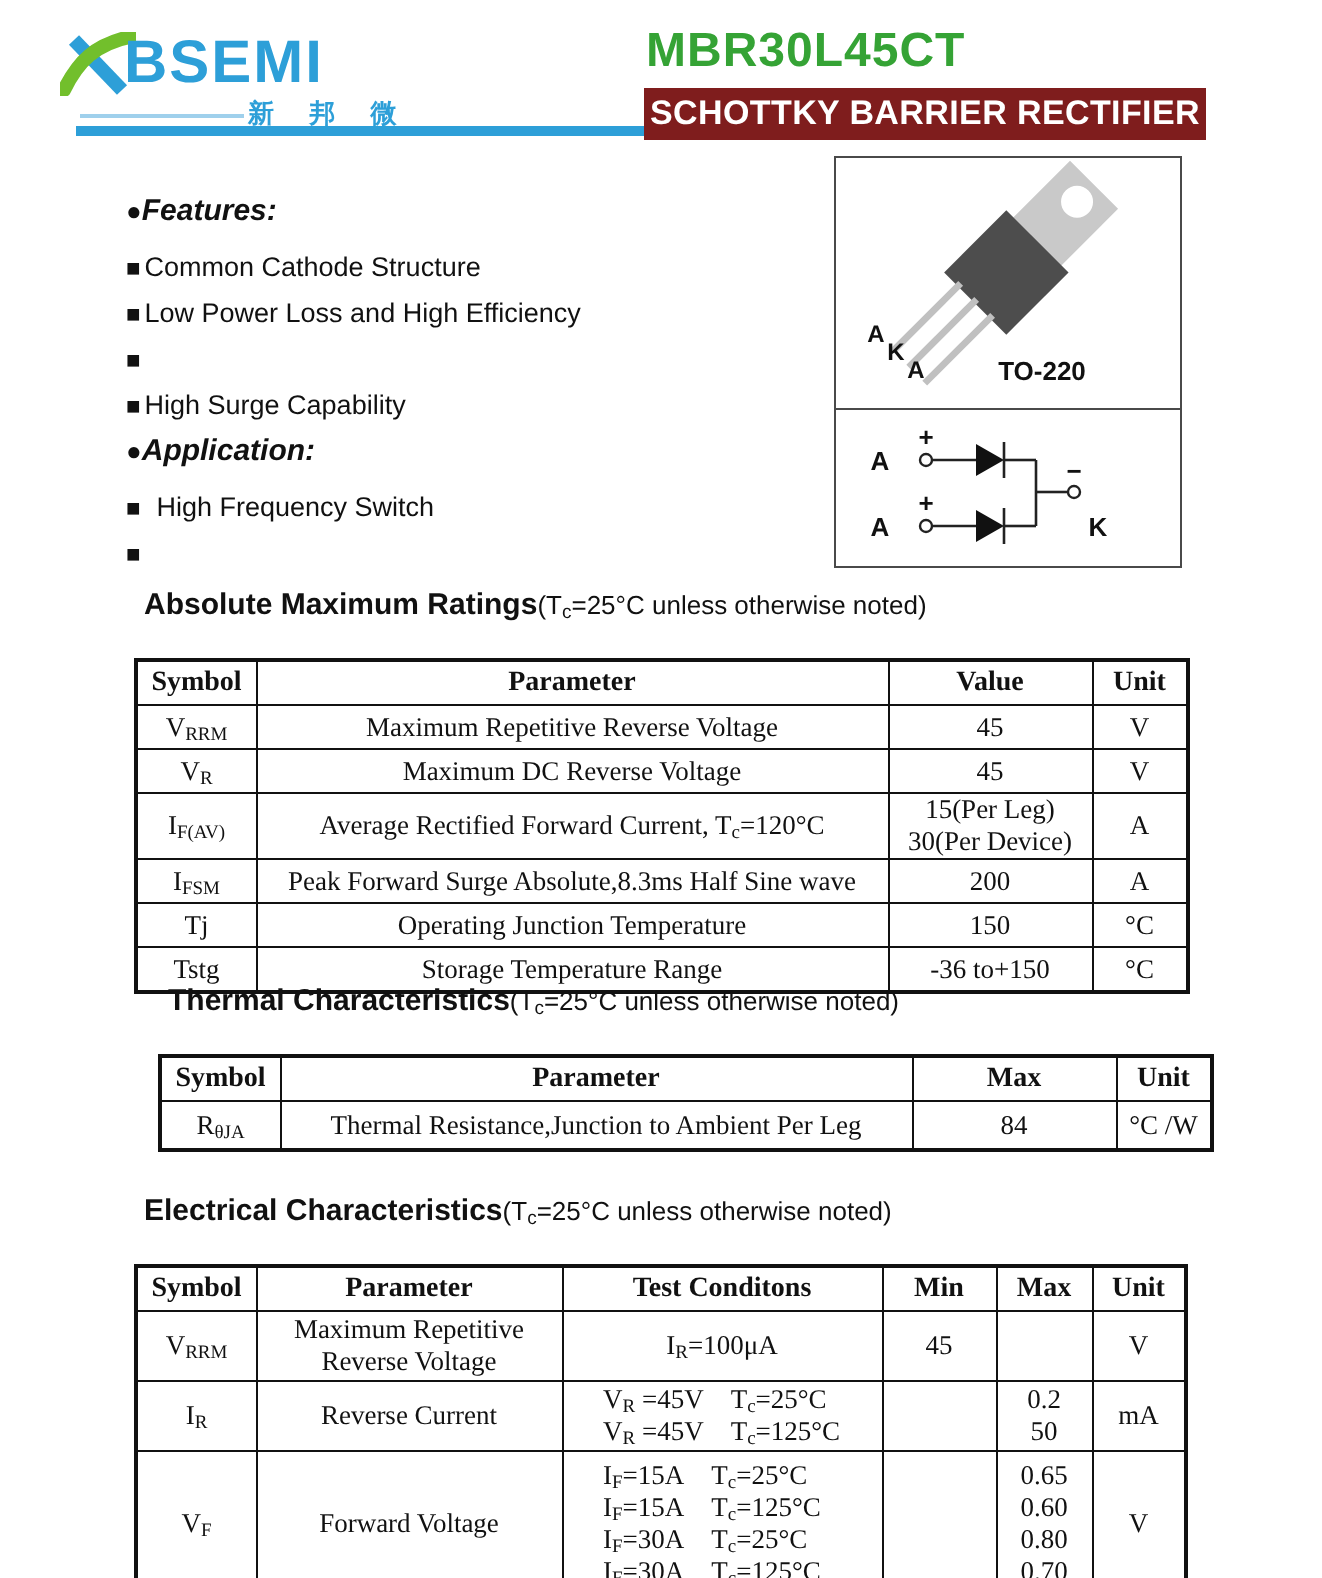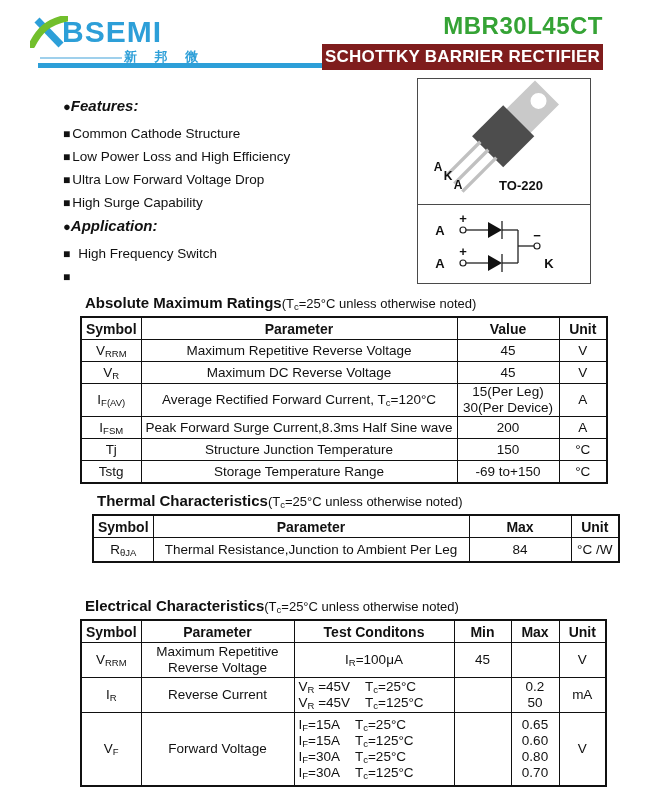--- a/index.html
+++ b/index.html
@@ -1,27 +1,27 @@
 <!DOCTYPE html>
 <html><head>
 <meta charset="utf-8">
 <style>
   html,body{margin:0;padding:0;background:#fff;}
   .page{position:relative;width:661px;height:789px;background:#ffffff;overflow:hidden;
-        font-family:"Liberation Sans",sans-serif;color:#111;}
+        font-family:"Liberation Sans",sans-serif;color:#111;border-radius:32px;}
 
   
   .brand-x{position:absolute;left:30px;top:16px;}
   .brand-text{position:absolute;left:62px;top:17px;font-size:30px;font-weight:bold;
               color:#2d9fd8;letter-spacing:1px;line-height:30px;}
   .cn-rule{position:absolute;left:40px;top:57px;width:82px;height:2px;background:#9fd0ec;}
   .cn-text{position:absolute;left:124px;top:48px;font-size:13px;font-weight:bold;
            color:#2d9fd8;letter-spacing:7px;white-space:nowrap;}
   .logo-bar{position:absolute;left:38px;top:63px;width:287px;height:5px;background:#2d9fd8;}
-  .part-number{position:absolute;left:323px;top:12px;width:280px;text-align:right;
+  .part-number{position:absolute;left:323px;top:12px;width:280px;text-align:left;
                font-size:24px;font-weight:bold;color:#35a335;letter-spacing:0.5px;}
   .banner{position:absolute;left:322px;top:44px;width:281px;height:26px;background:#7f1d1d;
           color:#fff;font-size:17px;font-weight:bold;display:flex;align-items:center;
           justify-content:center;letter-spacing:0.2px;white-space:nowrap;}
 
   
   .features-block{position:absolute;left:63px;top:96px;width:350px;}
   .blk-title{font-size:15px;font-weight:bold;height:20px;line-height:20px;font-style:italic;}
   .blk-title .dot{font-size:13px;}
   .feat-list{margin-top:6px;}
@@ -36,35 +36,35 @@
   .pkg-top{height:125px;border-bottom:1px solid #4a4a4a;}
   .pkg-bottom{height:77px;}
   .pin-lbl{font-weight:bold;font-size:12px;fill:#111;text-anchor:middle;}
   .pkg-name{font-weight:bold;font-size:13px;fill:#111;text-anchor:middle;}
   .schem line{stroke:#222;stroke-width:1.3;}
   .schem polygon{fill:#111;}
   .schem circle{fill:#fff;stroke:#222;stroke-width:1.2;}
   .schem text{font-weight:bold;font-size:13px;fill:#111;text-anchor:middle;}
 
   
-  .section{position:absolute;left:80px;width:527px;}
+  .section{position:absolute;left:67px;width:527px;}
   .sec-abs{top:293px;} .sec-thermal{top:491px;padding-left:12px;} .sec-elec{top:596px;}
   .sec-title{font-size:15px;font-weight:bold;padding-left:5px;height:20px;line-height:20px;}
   .sec-title .sub{font-size:13px;font-weight:normal;}
-  table{border-collapse:collapse;table-layout:fixed;width:526px;margin-top:3px;
-        border:2px solid #111;}
+  table{border-collapse:collapse;table-layout:fixed;width:526px;margin-top:16px;
+        border:2px solid #111;font-family:Liberation Serif, serif;}
   th,td{border:1px solid #111;text-align:center;vertical-align:middle;padding:0;
         font-size:13.5px;line-height:16px;overflow:hidden;}
   th{font-weight:bold;height:21px;font-size:14px;}
   td{height:21px;}
   td.tall{height:32px;}
   tr.t23 td{height:23px;}
   tr.e34 td{height:34px;}
   tr.e72 td{height:72px;}
-  td.cond-left{text-align:left;padding-left:4px;}
+  td.cond-left{text-align:left;padding-left:20px;}
   sub{font-size:9.5px;line-height:0;vertical-align:-2px;}
 </style>
 </head>
 <body>
 
 <div class="page">
 
   <div>
     <svg class="brand-x" width="38" height="32" viewBox="0 0 38 32">
       <path d="M7 4 L31 29" stroke="#2d9fd8" stroke-width="7" fill="none"></path>
@@ -84,21 +84,20 @@
       <div class="feat-item">
           <span class="sq">■</span>
           <span>Common Cathode Structure</span>
         </div>
       <div class="feat-item">
           <span class="sq">■</span>
           <span>Low Power Loss and High Efficiency</span>
         </div>
       <div class="feat-item">
           <span class="sq">■</span>
-          <span>Ultra Low Forward Voltage Drop</span>
         </div>
       <div class="feat-item">
           <span class="sq">■</span>
           <span>High Surge Capability</span>
         </div>
     </div>
     <div class="blk-title app-title"><span class="dot">●</span><span>Application:</span></div>
     <div class="feat-list">
       <div class="feat-item spaced">
           <span class="sq">■</span>
@@ -181,34 +180,34 @@
         <td>V</td>
       </tr>
       <tr>
         <td class="tall">I<sub>F(AV)</sub></td>
         <td class="tall">Average Rectified Forward Current, T<sub>c</sub>=120°C</td>
         <td class="tall">15(Per Leg)<br>30(Per Device)</td>
         <td class="tall">A</td>
       </tr>
       <tr>
         <td>I<sub>FSM</sub></td>
-        <td>Peak Forward Surge Current,8.3ms Half Sine wave</td>
+        <td>Peak Forward Surge Absolute,8.3ms Half Sine wave</td>
         <td>200</td>
         <td>A</td>
       </tr>
       <tr>
         <td>Tj</td>
-        <td>Structure Junction Temperature</td>
+        <td>Operating Junction Temperature</td>
         <td>150</td>
         <td>°C</td>
       </tr>
       <tr>
         <td>Tstg</td>
         <td>Storage Temperature Range</td>
-        <td>-69 to+150</td>
+        <td>-36 to+150</td>
         <td>°C</td>
       </tr>
     </tbody>
       </table>
   </div>
 
   <div class="section sec-thermal">
     <div class="sec-title"><span>Thermal Characteristics</span><span class="sub">(T<sub>c</sub>=25°C unless otherwise noted)</span></div>
     <table>
       <colgroup>

